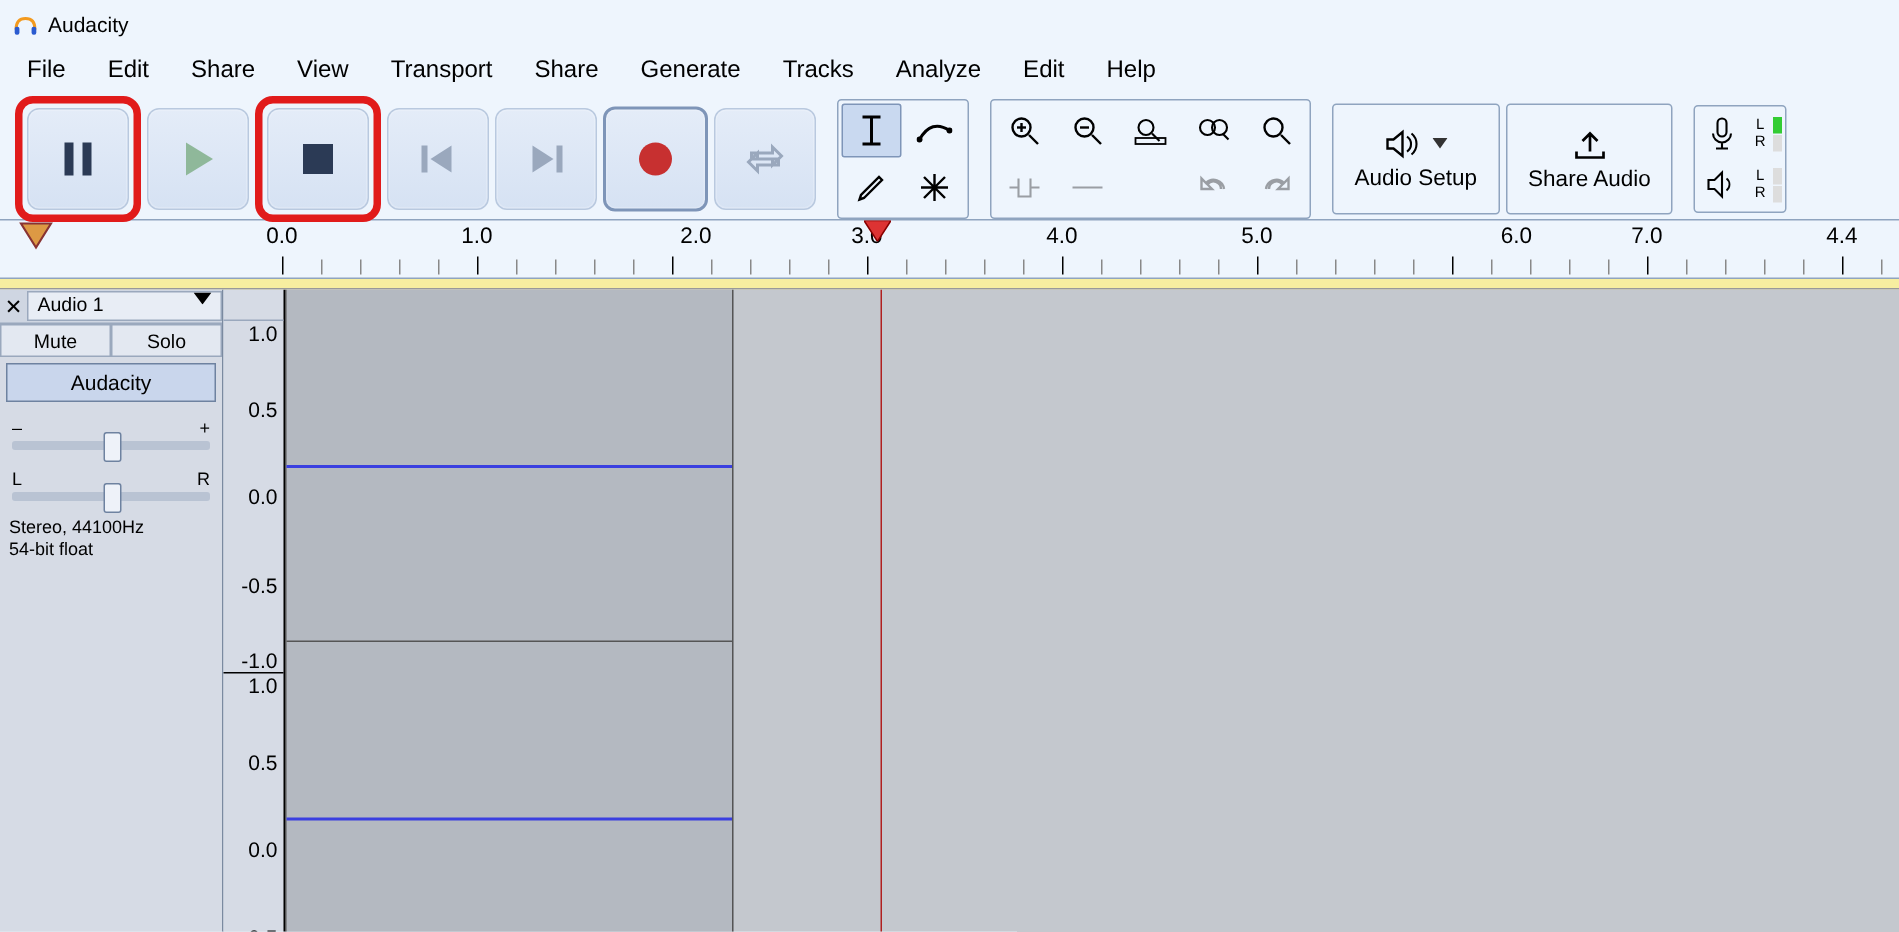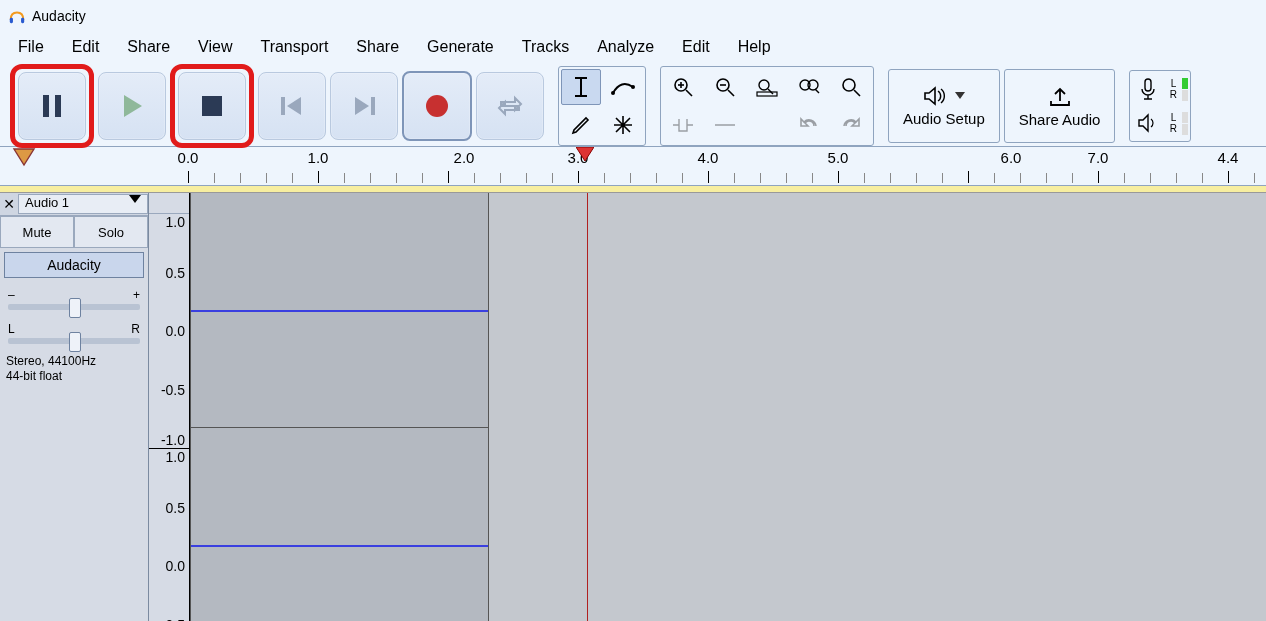--- a/index.html
+++ b/index.html
@@ -38,21 +38,21 @@
   .playhead-marker{position:absolute;top:0;}
   .tri-down{width:0;height:0;border-left:10px solid transparent;border-right:10px solid transparent;border-top:16px solid #d22;filter:drop-shadow(0 0 0 #800);}
   
   .yellow-strip{height:6px;background:#f7eea0;border-bottom:1px solid #999;}
   
   .trackarea{display:flex;height:calc(621px - 32px - 34px - 80px - 38px - 6px);position:relative;overflow:hidden;}
   .track-panel{width:148px;background:#d6dbe5;border-right:1px solid #7b8aa0;display:flex;flex-direction:column;}
   .tp-header{height:22px;display:flex;align-items:center;background:#cfd6e2;border-bottom:1px solid #9aa8bd;}
   .tp-header .x{width:18px;text-align:center;cursor:default;}
   .tp-header .name{flex:1;background:#e8edf5;border:1px solid #9aa8bd;height:18px;display:flex;align-items:flex-start;justify-content:space-between;padding:0 6px;font-size:13px;}
-  .tp-btnrow{display:flex;height:32px;}
+  .tp-btnrow{display:flex;height:22px;}
   .tp-btnrow .b{flex:1;border:1px solid #9aa8bd;background:#e3e8f1;display:flex;align-items:center;justify-content:center;font-size:13px;}
   .tp-effects{margin:4px;border:1px solid #6e82a0;background:#c9d6ec;height:24px;display:flex;align-items:center;justify-content:center;font-size:14px;}
   .tp-slider{margin:6px 8px;}
   .tp-slider .lbls{display:flex;justify-content:space-between;font-size:12px;}
   .tp-slider .track{height:6px;background:#b9c3d3;position:relative;margin-top:2px;border-radius:2px;}
   .tp-slider .thumb{position:absolute;top:-6px;width:10px;height:18px;background:#eef2f9;border:1px solid #6e82a0;border-radius:2px;}
   .tp-info{font-size:12px;padding:4px 6px;line-height:15px;}
   .amp-col{width:40px;background:#d6dbe5;border-right:1px solid #000;}
   .amp-col .seg{height:234px;position:relative;border-bottom:1px solid #000;}
   .amp-col .seg .lbl{position:absolute;right:4px;font-size:14px;transform:translateY(-50%);}
@@ -386,21 +386,21 @@
         <div class="lbls">
             <span>L</span>
             <span>R</span>
           </div>
         <div class="track">
             <div class="thumb" style="left:calc(50% - 5px)"></div>
           </div>
       </div>
       <div class="tp-info">
         <div>Stereo, 44100Hz</div>
-        <div>44-bit float</div>
+        <div>54-bit float</div>
       </div>
     </div>
 
     <div class="amp-col">
       <div style="height:20px;border-bottom:1px solid #9aa8bd"></div>
       <div class="seg" id="amp1">
           <div class="lbl" style="top: 0%; transform: translateY(0px);">1.0</div>
           <div class="lbl" style="top: 25%;">0.5</div>
           <div class="lbl" style="top: 50%;">0.0</div>
           <div class="lbl" style="top: 75%;">-0.5</div>

